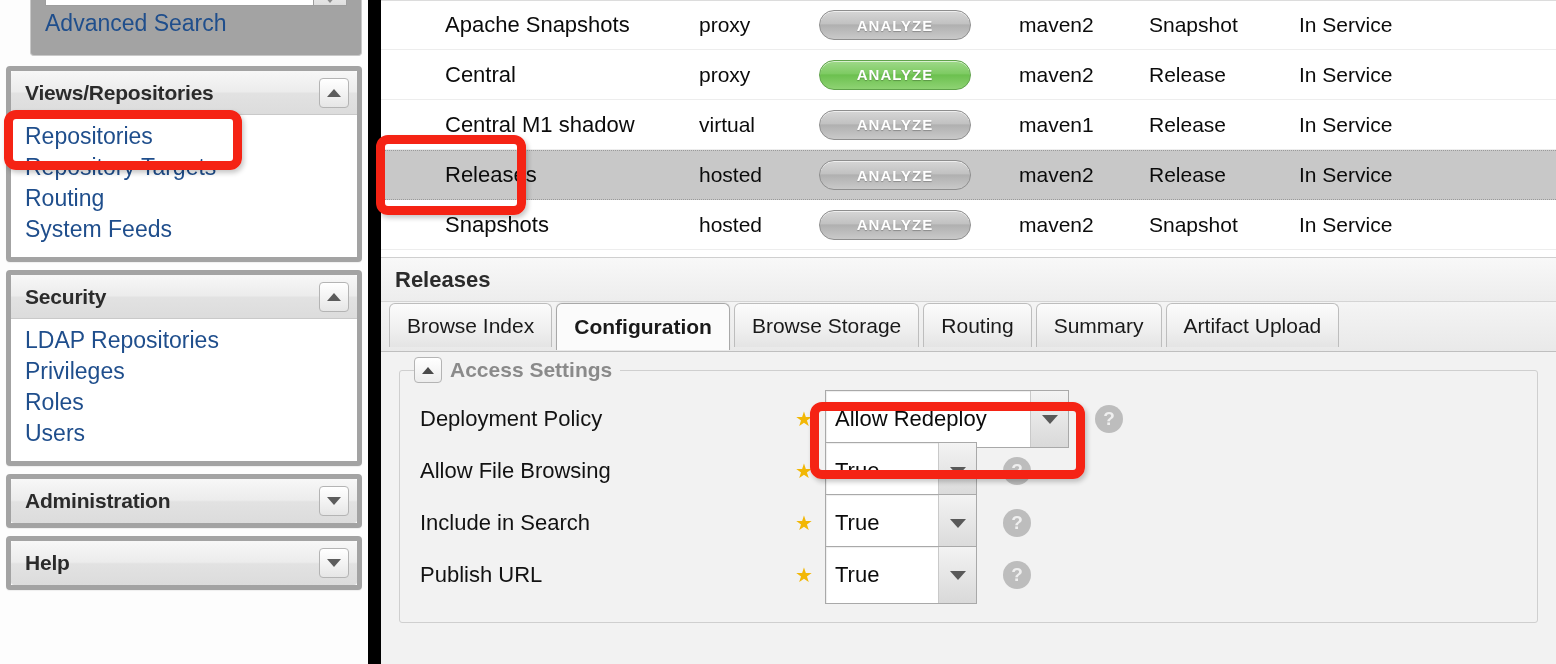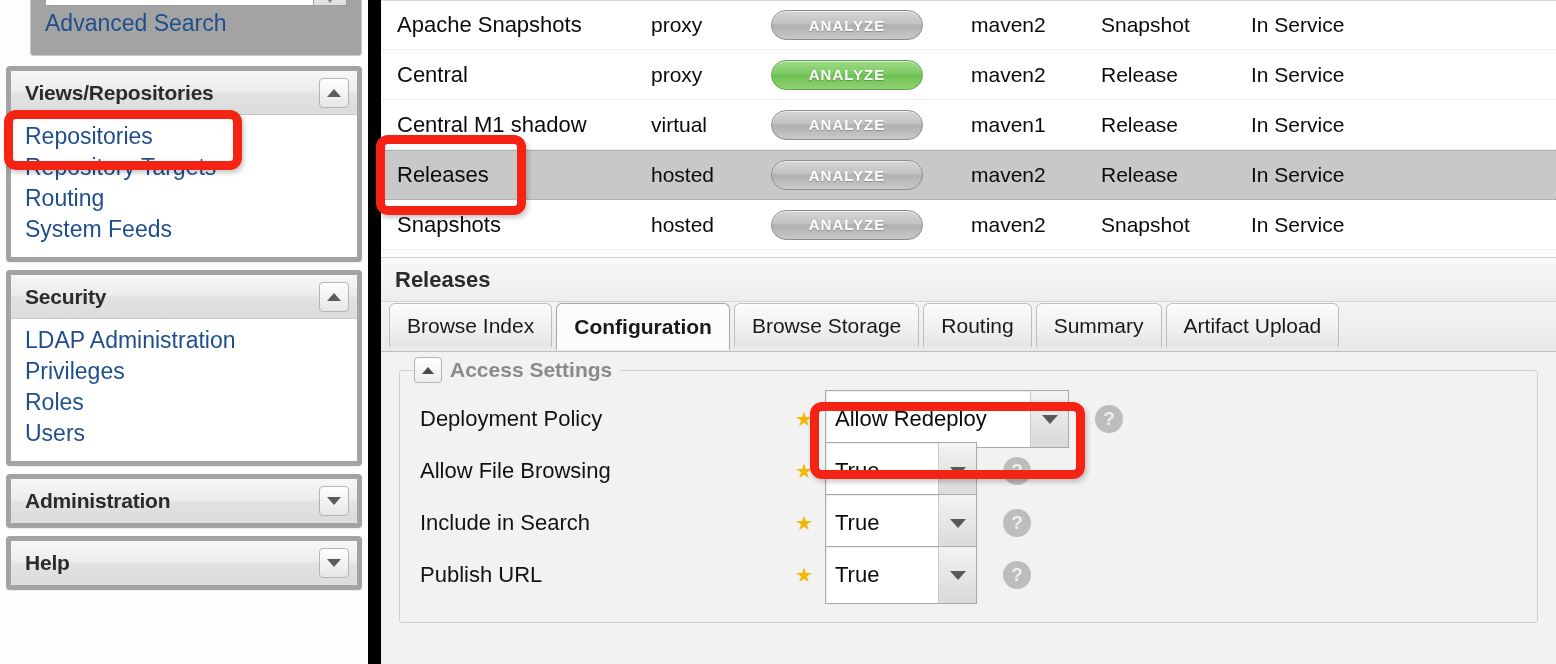--- a/index.html
+++ b/index.html
@@ -155,20 +155,21 @@
     background: #ffffff;
     border-bottom: 1px solid #cfcfcf;
   }
   .repo-row {
     position: relative;
     height: 50px;
     display: flex;
     align-items: center;
     border-bottom: 1px solid #ededed;
     background: #ffffff;
+    padding-left: 48px;
   }
   .repo-row.first { border-top: 1px solid #dcdcdc; }
   .repo-row.sel {
     background: #c8c8c8;
     border-top: 1px dotted #9a9a9a;
     border-bottom: 1px dotted #9a9a9a;
   }
   .c-name   { width: 270px; padding-left: 16px; font-size: 22px; color: #0b0b0b; }
   .c-type   { width: 120px; font-size: 21px; color: #0b0b0b; }
   .c-health { width: 200px; display: flex; align-items: center; }
@@ -394,21 +395,21 @@
     </div>
 
     <div class="panel">
       <div class="panel-hd">
         <span class="panel-hd-title">Security</span>
         <span class="tool-btn">
           <span class="tri-up"></span>
         </span>
       </div>
       <div class="panel-bd">
-        <a class="side-link">LDAP Administration</a>
+        <a class="side-link">LDAP Repositories</a>
         <a class="side-link">Privileges</a>
         <a class="side-link">Roles</a>
         <a class="side-link">Users</a>
       </div>
     </div>
 
     <div class="panel">
       <div class="panel-hd collapsed">
         <span class="panel-hd-title">Administration</span>
         <span class="tool-btn">

